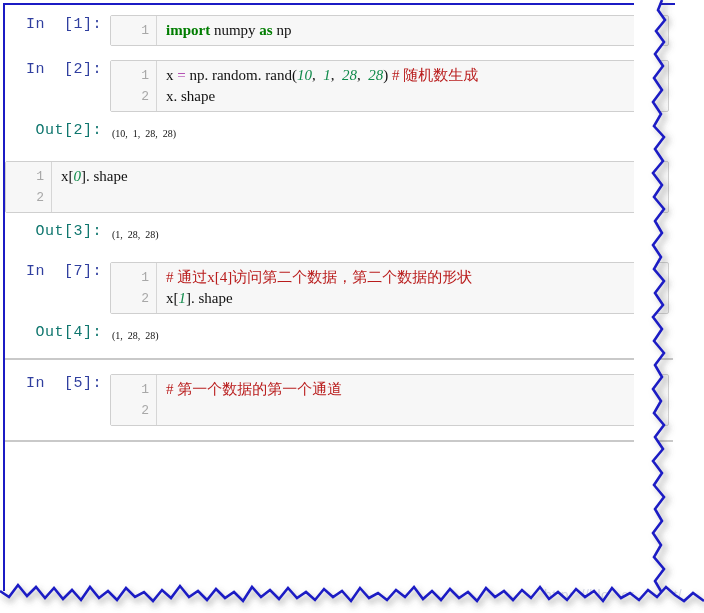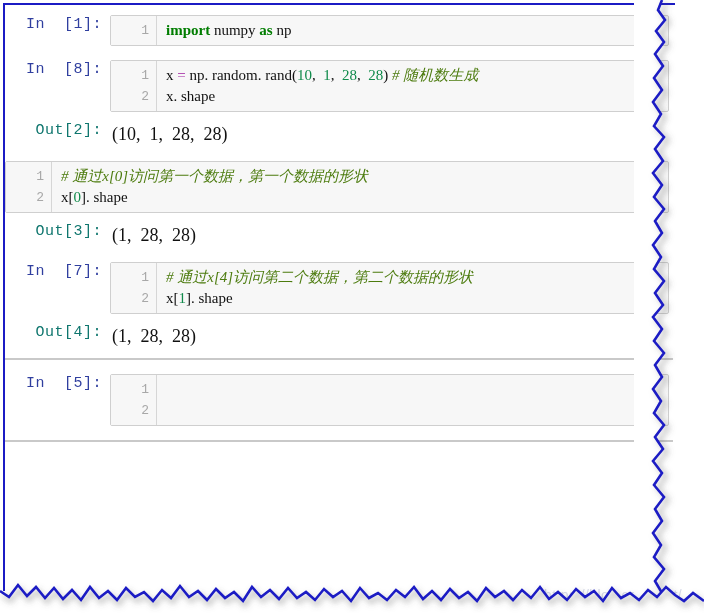--- a/index.html
+++ b/index.html
@@ -110,31 +110,31 @@
     font-size: 15px;
     line-height: 21px;
     white-space: pre;
     color: #111111;
     overflow: hidden;
   }
   .code .ln { display: block; height: 21px; }
 
   
   .kw      { color: #007d00; font-weight: bold; }
-  .num     { color: #0f8a4a; }
+  .num     { color: #0f8a4a; font-style: italic; }
   .op      { color: #a020a0; }
-  .comment { color: #4d7c0f; font-style: italic; }
+  .comment { color: #b91c1c; }
   .plain   { color: #111111; }
 
   
   .output-area {
     flex: 1 1 auto;
     padding: 2px 0 2px 2px;
     font-family: "Liberation Serif", "DejaVu Serif", serif;
-    font-size: 18px;
+    font-size: 10px;
     line-height: 22px;
     color: #111111;
     white-space: pre;
   }
 
   .spacer { height: 14px; }
   .spacer-sm { height: 9px; }
   .spacer-xs { height: 5px; }
 
   .hrule {
@@ -169,42 +169,42 @@
           <div class="prompt prompt-in">In  [1]:</div>
           <div class="input-area">
             <div class="gutter">
               <div>1</div>
             </div>
             <div class="code"><span class="ln"><span class="kw">import</span><span class="plain"> numpy </span><span class="kw">as</span><span class="plain"> np</span></span></div>
           </div>
         </div>
         <div class="spacer"></div>
         <div class="nb-cell">
-          <div class="prompt prompt-in">In  [8]:</div>
+          <div class="prompt prompt-in">In  [2]:</div>
           <div class="input-area">
             <div class="gutter">
               <div>1</div>
               <div>2</div>
             </div>
             <div class="code"><span class="ln"><span class="plain">x </span><span class="op">=</span><span class="plain"> np. random. rand</span><span class="plain">(</span><span class="num">10</span><span class="plain">,  </span><span class="num">1</span><span class="plain">,  </span><span class="num">28</span><span class="plain">,  </span><span class="num">28</span><span class="plain">) </span><span class="comment"># 随机数生成</span></span><span class="ln"><span class="plain">x. shape</span></span></div>
           </div>
         </div>
         <div class="spacer-sm"></div>
         <div class="nb-cell">
           <div class="prompt prompt-out">Out[2]:</div>
           <div class="output-area">(10,  1,  28,  28)</div>
         </div>
         <div class="spacer"></div>
         <div class="nb-cell">
           <div class="input-area">
             <div class="gutter">
               <div>1</div>
               <div>2</div>
             </div>
-            <div class="code"><span class="ln"><span class="comment"># 通过x[0]访问第一个数据，第一个数据的形状</span></span><span class="ln"><span class="plain">x[</span><span class="num">0</span><span class="plain">]. shape</span></span></div>
+            <div class="code"><span class="ln"><span class="plain">x[</span><span class="num">0</span><span class="plain">]. shape</span></span></div>
           </div>
         </div>
         <div class="spacer-sm"></div>
         <div class="nb-cell">
           <div class="prompt prompt-out">Out[3]:</div>
           <div class="output-area">(1,  28,  28)</div>
         </div>
         <div class="spacer"></div>
         <div class="nb-cell">
           <div class="prompt prompt-in">In  [7]:</div>
@@ -224,21 +224,21 @@
         <div class="spacer-sm"></div>
         <div class="hrule"></div>
         <div class="spacer"></div>
         <div class="nb-cell">
           <div class="prompt prompt-in">In  [5]:</div>
           <div class="input-area">
             <div class="gutter">
               <div>1</div>
               <div>2</div>
             </div>
-            <div class="code"></div>
+            <div class="code"><span class="ln"><span class="comment"># 第一个数据的第一个通道</span></span></div>
           </div>
         </div>
         <div class="spacer"></div>
         <div class="hrule"></div>
       </div>
   </div>
 
   <div id="frame-border"></div>
 
   <svg class="torn" id="torn-right" viewBox="0 0 70 613" preserveAspectRatio="none">

